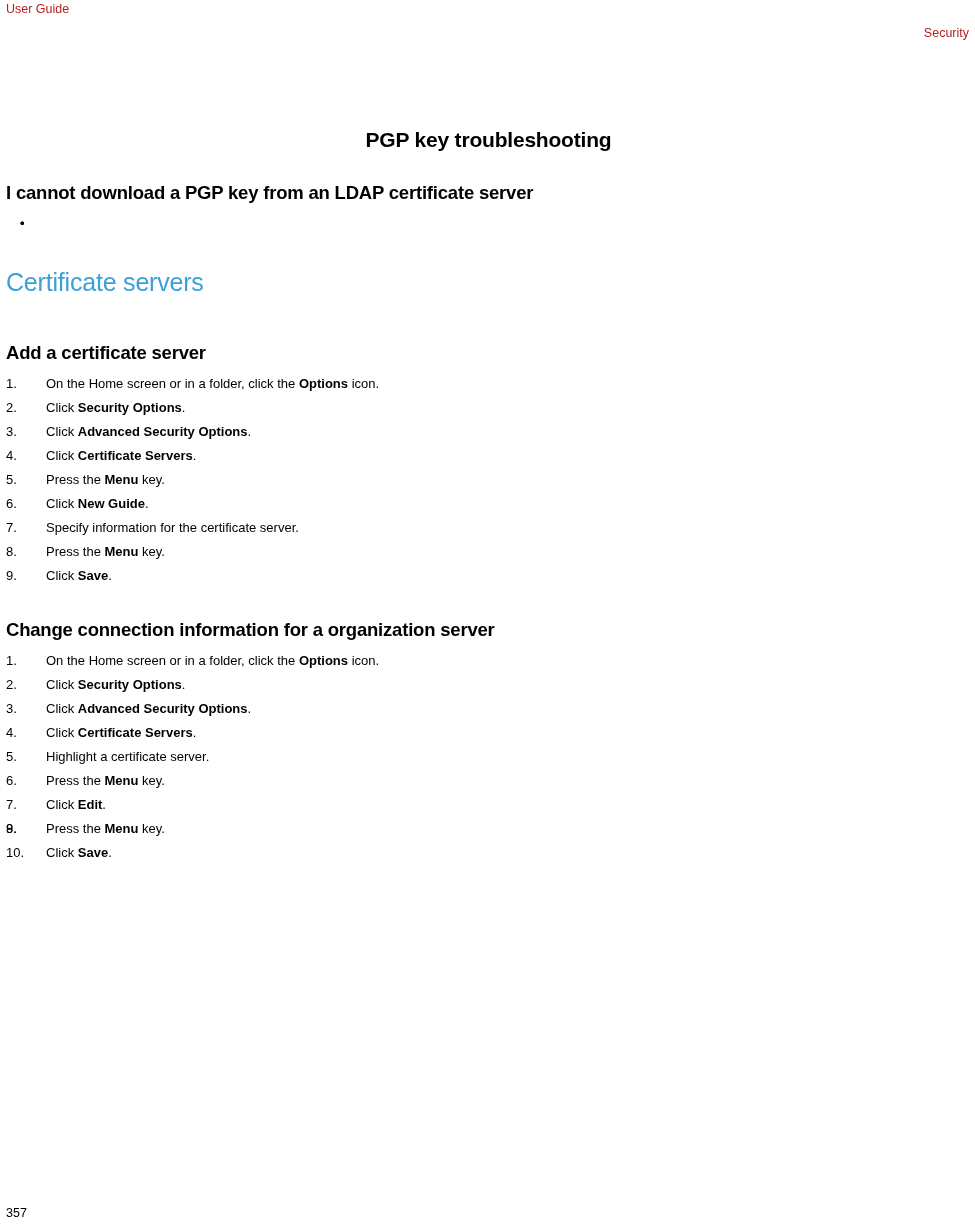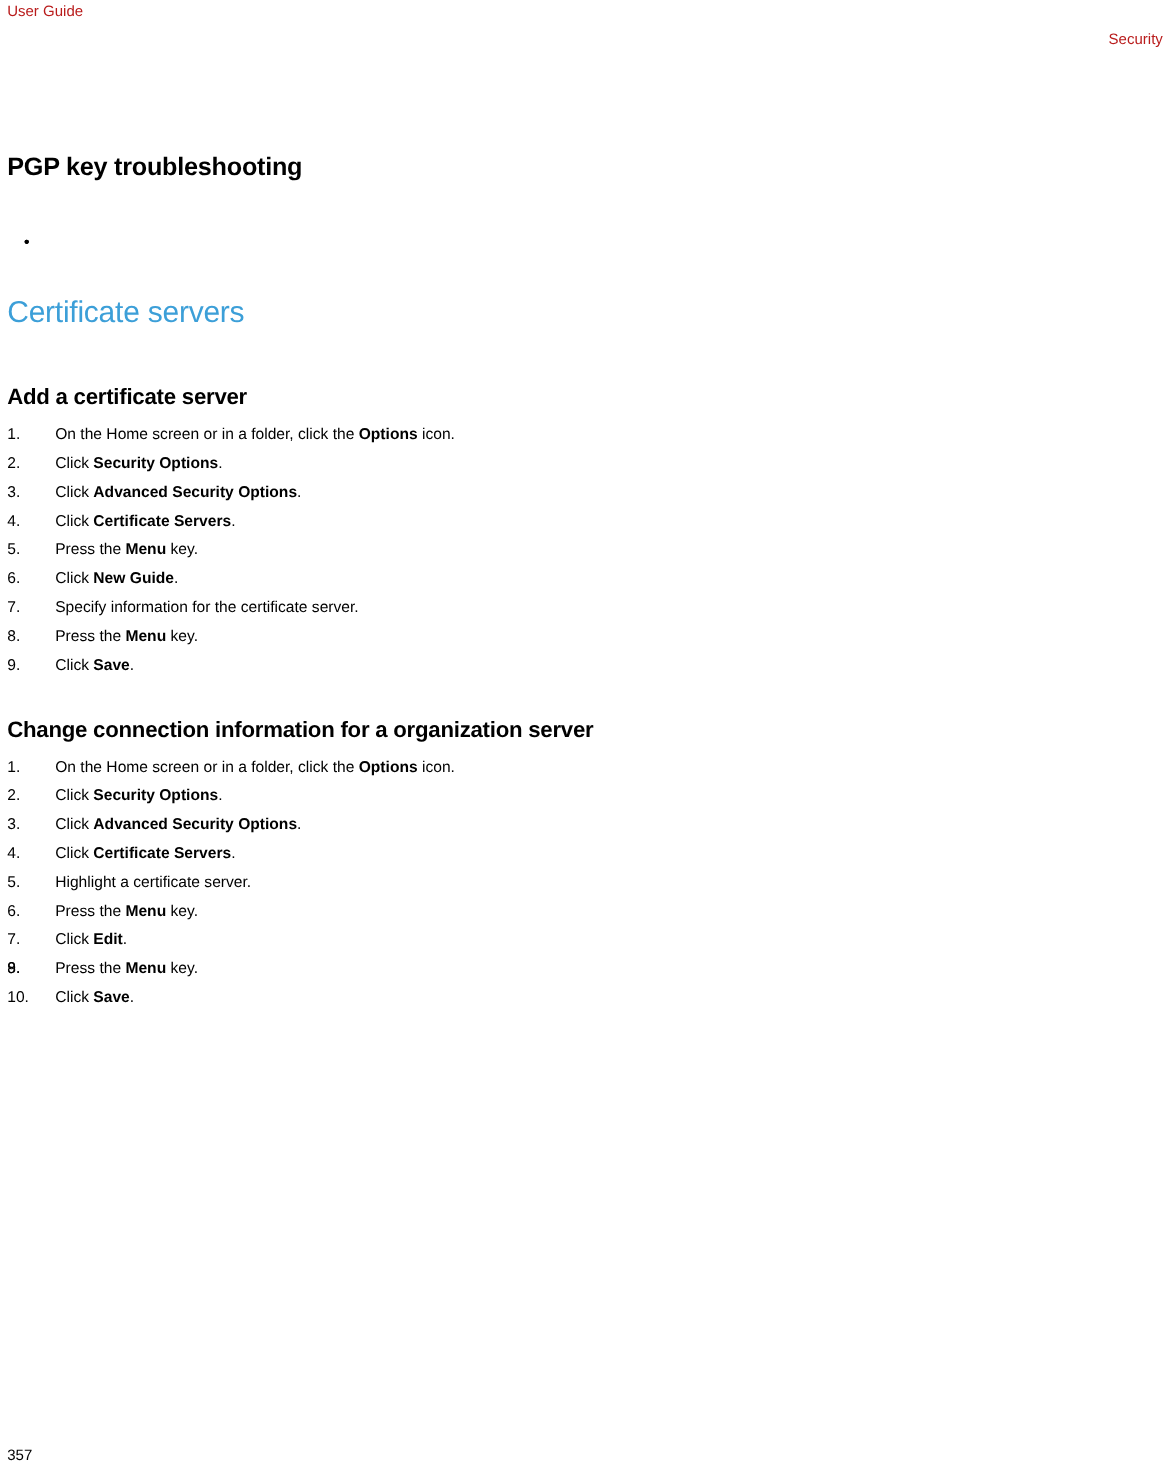--- a/index.html
+++ b/index.html
@@ -47,20 +47,21 @@
     position: absolute;
     left: 6px;
     right: 4px;
     top: 128px;
   }
   h1.section-title {
     font-size: 21px;
     font-weight: bold;
     margin: 0 0 0 0;
     letter-spacing: -0.2px;
+    text-align: center;
   }
   h2.topic {
     font-size: 18.5px;
     font-weight: bold;
     margin: 0;
     letter-spacing: -0.2px;
   }
   h2.blue-heading {
     font-size: 25px;
     font-weight: normal;
@@ -129,20 +130,21 @@
     <span class="header-left">User Guide</span>
     <span class="header-right">Security</span>
   </div>
 
   <div class="content">
 
     <h1 class="section-title">PGP key troubleshooting</h1>
 
     <div style="height:30px"></div>
 
+    <h2 class="topic">I cannot download a PGP key from an LDAP certificate server</h2>
 
     <div style="height:11px"></div>
 
 
     <ul class="bullets" id="topic1-bullets">
         <li><span class="dot">•</span></li>
         <li><span class="dot">•</span></li>
       </ul>
 
     <div style="height:53px"></div>

